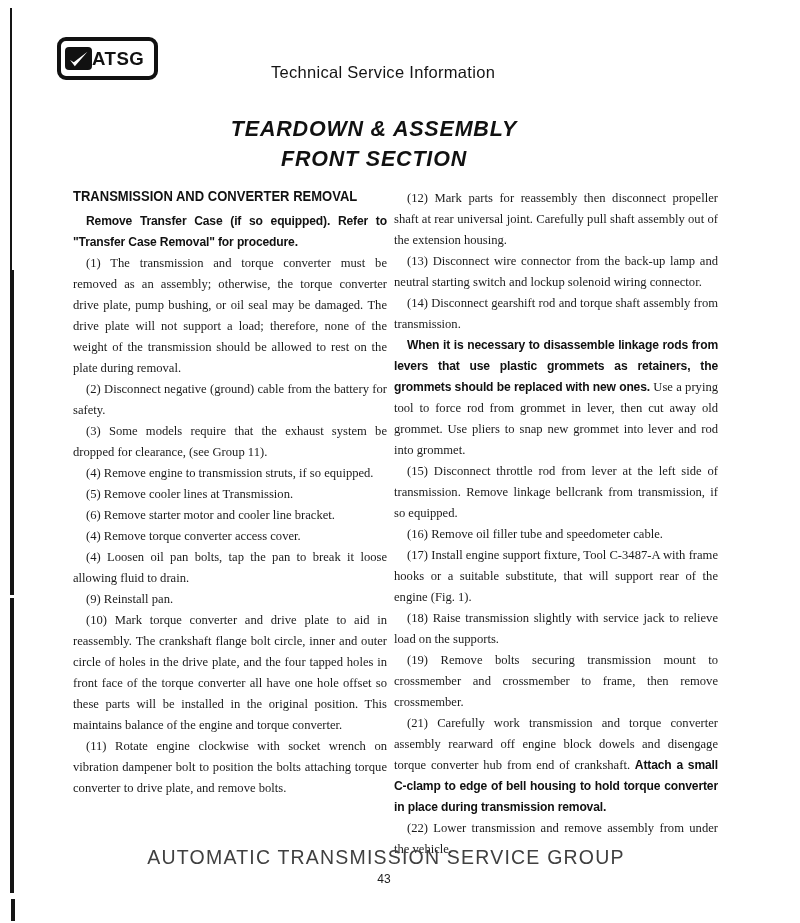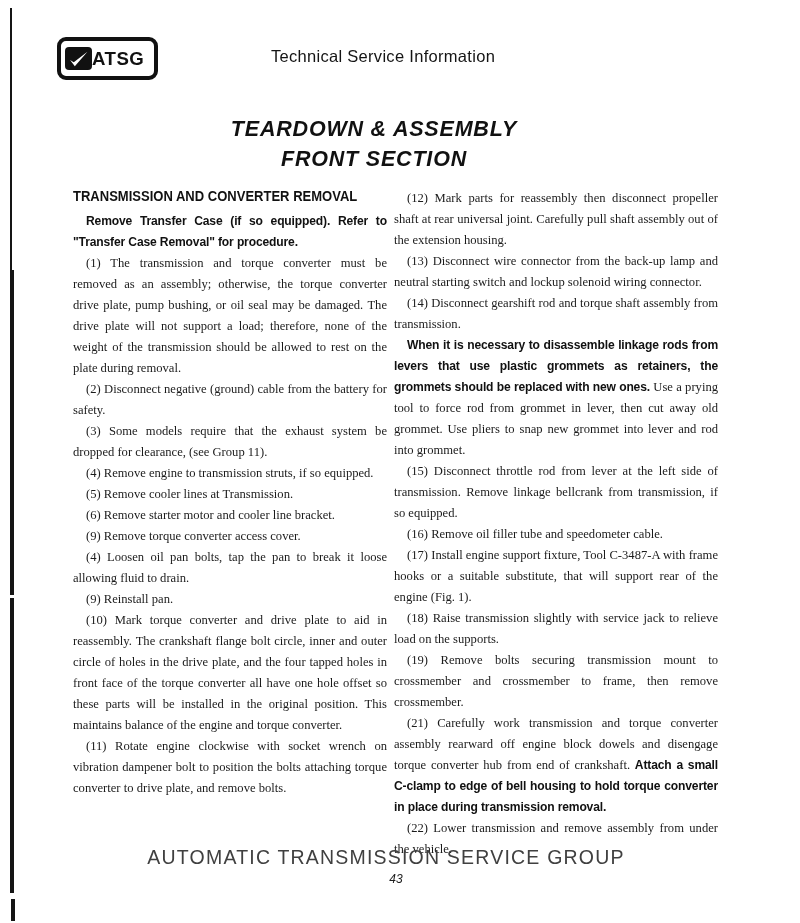--- a/index.html
+++ b/index.html
@@ -32,21 +32,21 @@
     display:flex;align-items:center;justify-content:center;flex:0 0 auto;
   }
   .logo-mark svg{display:block;}
   .logo-text{
     font-family:"Liberation Sans", sans-serif;
     font-weight:700;font-size:19px;letter-spacing:0.5px;
     transform:scaleX(0.98);transform-origin:left center;
     color:#111;line-height:1;
   }
   .header-title{
-    position:absolute;left:0;top:47px;width:766px;
+    position:absolute;left:0;top:63px;width:766px;
     text-align:center;
     font-family:"Liberation Sans", sans-serif;
     font-size:16.5px;color:#141414;letter-spacing:0.3px;
   }
 
   
   .doc-title{
     position:absolute;left:0;top:114px;width:748px;
     text-align:center;
     font-family:"Liberation Sans", sans-serif;
@@ -83,24 +83,24 @@
   }
 
   
   .footer-org{
     position:absolute;left:0;top:846px;width:772px;
     text-align:center;
     font-family:"Liberation Sans", sans-serif;
     font-size:19.5px;color:#404040;letter-spacing:1.2px;
   }
   .footer-page{
-    position:absolute;left:12px;top:872px;width:768px;
+    position:absolute;left:0;top:872px;width:768px;
     text-align:center;
     font-family:"Liberation Sans", sans-serif;
-    font-size:12px;color:#1e1e1e;font-style:italic;
+    font-size:12px;color:#1e1e1e;
   }
 </style>
 </head>
 <body>
 
 <div class="page">
 
   <div class="scan-line sl-top"></div>
   <div class="scan-line sl-mid1"></div>
   <div class="scan-line sl-mid2"></div>
@@ -125,21 +125,21 @@
   <div class="columns">
     <div class="col-left" id="col-left">
       <h2 class="section-heading">TRANSMISSION AND CONVERTER REMOVAL</h2>
     <p class="body-para"><span class="seg-bold">Remove Transfer Case (if so equipped). Refer to "Transfer Case Removal" for procedure.</span></p>
         <p class="body-para"><span class="seg">(1) The transmission and torque converter must be removed as an assembly; otherwise, the torque converter drive plate, pump bushing, or oil seal may be damaged. The drive plate will not support a load; therefore, none of the weight of the transmission should be allowed to rest on the plate during removal.</span></p>
         <p class="body-para"><span class="seg">(2) Disconnect negative (ground) cable from the battery for safety.</span></p>
         <p class="body-para"><span class="seg">(3) Some models require that the exhaust system be dropped for clearance, (see Group 11).</span></p>
         <p class="body-para"><span class="seg">(4) Remove engine to transmission struts, if so equipped.</span></p>
         <p class="body-para"><span class="seg">(5) Remove cooler lines at Transmission.</span></p>
         <p class="body-para"><span class="seg">(6) Remove starter motor and cooler line bracket.</span></p>
-        <p class="body-para"><span class="seg">(9) Remove torque converter access cover.</span></p>
+        <p class="body-para"><span class="seg">(4) Remove torque converter access cover.</span></p>
         <p class="body-para"><span class="seg">(4) Loosen oil pan bolts, tap the pan to break it loose allowing fluid to drain.</span></p>
         <p class="body-para"><span class="seg">(9) Reinstall pan.</span></p>
         <p class="body-para"><span class="seg">(10) Mark torque converter and drive plate to aid in reassembly. The crankshaft flange bolt circle, inner and outer circle of holes in the drive plate, and the four tapped holes in front face of the torque converter all have one hole offset so these parts will be installed in the original position. This maintains balance of the engine and torque converter.</span></p>
         <p class="body-para"><span class="seg">(11) Rotate engine clockwise with socket wrench on vibration dampener bolt to position the bolts attaching torque converter to drive plate, and remove bolts.</span></p>
       </div>
     <div class="col-right" id="col-right">
         <p class="body-para"><span class="seg">(12) Mark parts for reassembly then disconnect propeller shaft at rear universal joint. Carefully pull shaft assembly out of the extension housing.</span></p>
         <p class="body-para"><span class="seg">(13) Disconnect wire connector from the back-up lamp and neutral starting switch and lockup solenoid wiring connector.</span></p>
         <p class="body-para"><span class="seg">(14) Disconnect gearshift rod and torque shaft assembly from transmission.</span></p>
         <p class="body-para"><span class="seg-bold">When it is necessary to disassemble linkage rods from levers that use plastic grommets as retainers, the grommets should be replaced with new ones. </span><span class="seg">Use a prying tool to force rod from grommet in lever, then cut away old grommet. Use pliers to snap new grommet into lever and rod into grommet.</span></p>

